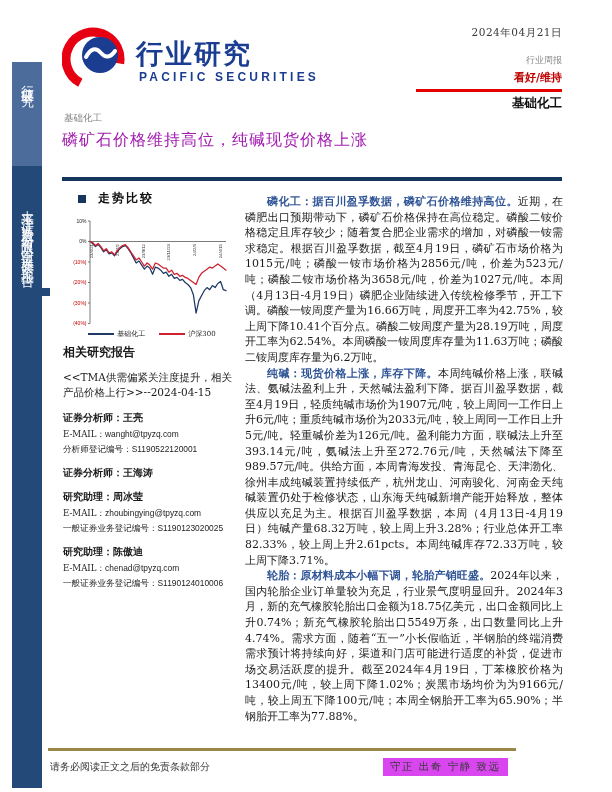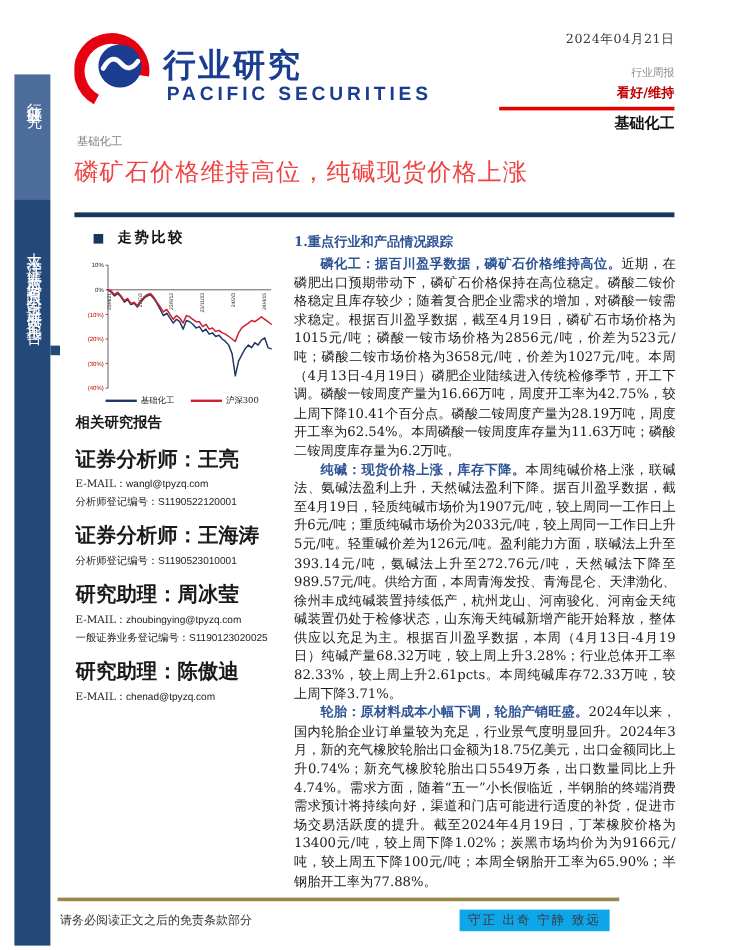--- a/index.html
+++ b/index.html
@@ -11,63 +11,63 @@
   .side-bottom{position:absolute;left:12px;top:166px;width:30px;height:622px;background:#234979;
             display:flex;justify-content:center;}
   .vtext{writing-mode:vertical-rl;text-orientation:upright;color:#fff;font-size:13px;}
   .side-top .vtext{padding-top:13px;letter-spacing:3px;}
   .side-bottom .vtext{padding-top:34px;letter-spacing:4px;}
   .side-marker{position:absolute;left:42px;top:288px;width:8px;height:8px;background:#234979;}
   
   .logo-svg{position:absolute;left:62px;top:24px;}
   .brand-cn{position:absolute;left:136px;top:36px;font-size:27px;font-weight:700;color:#1b3d91;
             letter-spacing:2px;font-family:"DejaVu Serif",serif;}
-  .brand-en{position:absolute;left:139px;top:70px;font-size:16px;font-weight:700;color:#1b3d91;
+  .brand-en{position:absolute;left:139px;top:70px;font-size:12px;font-weight:700;color:#1b3d91;
             letter-spacing:3.2px;font-family:"Liberation Sans",sans-serif;}
   .hdr-right{position:absolute;right:50px;top:26px;width:220px;text-align:right;}
   .hdr-date{font-size:10.5px;color:#3a3a3a;letter-spacing:.5px;}
   .hdr-type{font-size:9px;color:#8a8a8a;margin-top:14px;}
   .hdr-rating{font-size:11px;color:#c00000;font-weight:700;margin-top:3px;}
   .hdr-redline{width:146px;height:3px;background:#e60000;margin:4px 0 3px auto;}
   .hdr-industry{font-size:12.5px;font-weight:700;color:#111;}
   
   .eyebrow{position:absolute;left:64px;top:112px;font-size:9.5px;color:#808080;}
-  .doc-title{position:absolute;left:62px;top:130px;width:500px;font-size:20px;color:#ef4444;
+  .doc-title{position:absolute;left:62px;top:130px;width:500px;font-size:16px;color:#a21caf;
              letter-spacing:1px;}
   .navy-rule{position:absolute;left:62px;top:177px;width:500px;height:3.5px;background:#17365d;}
   
   .trend{position:absolute;left:63px;top:190px;width:178px;}
   .trend-hd{display:flex;align-items:center;gap:12px;padding-left:15px;}
   .sq{width:8px;height:8px;background:#17365d;}
   .trend-hd-label{font-size:12px;font-weight:700;color:#111;letter-spacing:2px;}
   .trend svg{margin-top:8px;display:block;}
   .legend{display:flex;justify-content:center;gap:14px;margin-top:2px;}
   .legend-item{display:flex;align-items:center;gap:3px;}
   .legend-line{width:26px;height:2px;}
   .legend-line.blue{background:#1f3864;}
   .legend-line.red{background:#cf2030;}
   .legend-label{font-size:7px;color:#222;}
   
   .leftcol{position:absolute;left:63px;top:344px;width:178px;}
   .rel-hd{font-size:12px;font-weight:700;margin-bottom:9px;}
   .rel-item{font-size:10.5px;line-height:14.5px;margin-bottom:12px;}
-  .an-head{font-size:17px;font-weight:700;margin-top:10px;margin-bottom:4px;}
+  .an-head{font-size:10px;font-weight:700;margin-top:10px;margin-bottom:4px;}
   .an-line{font-size:8.6px;color:#222;margin-bottom:3px;font-family:"DejaVu Serif",serif;}
   .an-line .latin{font-family:"Liberation Sans",sans-serif;font-size:8.4px;}
   
   .summary{position:absolute;left:245px;top:194px;width:318px;}
   .sum-hd{font-size:16px;font-weight:700;letter-spacing:2px;margin-bottom:20px;}
   .sec-title{font-size:11px;font-weight:700;color:#2f5496;margin-bottom:3px;}
   .para{font-size:11px;line-height:15.6px;text-align:justify;text-indent:2em;margin:0 0 0 0;}
   .para .lead{font-weight:700;color:#2f5496;}
   
   .gold-rule{position:absolute;left:48px;top:748px;width:468px;height:2.5px;background:#97884a;}
   .foot-left{position:absolute;left:50px;top:760px;font-size:10px;color:#333;}
   .foot-right{position:absolute;left:383px;top:758px;font-size:10.5px;color:#3a3a3a;
-              background:#0ea5e9;padding:2px 7px;letter-spacing:1.5px;}
+              background:#d946ef;padding:2px 7px;letter-spacing:1.5px;}
 </style>
 </head>
 <body>
 
 <div class="page">
 
   <div class="side-top">
     <span class="vtext">行业研究</span>
   </div>
   <div class="side-bottom">
@@ -131,43 +131,43 @@
       </div>
       <div class="legend-item">
         <span class="legend-line red"></span>
         <span class="legend-label">沪深300</span>
       </div>
     </div>
   </div>
 
   <div class="leftcol">
     <div class="rel-hd">相关研究报告</div>
+    <div class="rel-item">&lt;&lt;TMA供需偏紧关注度提升，相关产品价格上行&gt;&gt;--2024-04-15</div>
 
     <div>
       <div class="an-head"><span>证券分析师：</span><span>王亮</span></div>
-      <div class="an-line"><span>E-MAIL：</span><span class="latin">wangl@tpyzq.com</span></div>
+      <div class="an-line"><span>E-MAIL：</span><span class="latin">wanght@tpyzq.com</span></div>
       <div class="an-line"><span>分析师登记编号：</span><span class="latin">S1190522120001</span></div>
     </div>
     <div>
       <div class="an-head"><span>证券分析师：</span><span>王海涛</span></div>
-      <div class="an-line"><span>分析师登记编号：</span><span class="latin">S1190523010001</span></div>
     </div>
     <div>
       <div class="an-head"><span>研究助理：</span><span>周冰莹</span></div>
       <div class="an-line"><span>E-MAIL：</span><span class="latin">zhoubingying@tpyzq.com</span></div>
       <div class="an-line"><span>一般证券业务登记编号：</span><span class="latin">S1190123020025</span></div>
     </div>
     <div>
       <div class="an-head"><span>研究助理：</span><span>陈傲迪</span></div>
       <div class="an-line"><span>E-MAIL：</span><span class="latin">chenad@tpyzq.com</span></div>
+      <div class="an-line"><span>一般证券业务登记编号：</span><span class="latin">S1190124010006</span></div>
     </div>
   </div>
 
   <div class="summary">
-    <div class="sec-title">1.重点行业和产品情况跟踪</div>
     <p class="para"><span class="lead">磷化工：据百川盈孚数据，磷矿石价格维持高位。</span><span>近期，在磷肥出口预期带动下，磷矿石价格保持在高位稳定。磷酸二铵价格稳定且库存较少；随着复合肥企业需求的增加，对磷酸一铵需求稳定。根据百川盈孚数据，截至4月19日，磷矿石市场价格为1015元/吨；磷酸一铵市场价格为2856元/吨，价差为523元/吨；磷酸二铵市场价格为3658元/吨，价差为1027元/吨。本周（4月13日-4月19日）磷肥企业陆续进入传统检修季节，开工下调。磷酸一铵周度产量为16.66万吨，周度开工率为42.75%，较上周下降10.41个百分点。磷酸二铵周度产量为28.19万吨，周度开工率为62.54%。本周磷酸一铵周度库存量为11.63万吨；磷酸二铵周度库存量为6.2万吨。</span></p>
     <p class="para"><span class="lead">纯碱：现货价格上涨，库存下降。</span><span>本周纯碱价格上涨，联碱法、氨碱法盈利上升，天然碱法盈利下降。据百川盈孚数据，截至4月19日，轻质纯碱市场价为1907元/吨，较上周同一工作日上升6元/吨；重质纯碱市场价为2033元/吨，较上周同一工作日上升5元/吨。轻重碱价差为126元/吨。盈利能力方面，联碱法上升至393.14元/吨，氨碱法上升至272.76元/吨，天然碱法下降至989.57元/吨。供给方面，本周青海发投、青海昆仑、天津渤化、徐州丰成纯碱装置持续低产，杭州龙山、河南骏化、河南金天纯碱装置仍处于检修状态，山东海天纯碱新增产能开始释放，整体供应以充足为主。根据百川盈孚数据，本周（4月13日-4月19日）纯碱产量68.32万吨，较上周上升3.28%；行业总体开工率82.33%，较上周上升2.61pcts。本周纯碱库存72.33万吨，较上周下降3.71%。</span></p>
     <p class="para"><span class="lead">轮胎：原材料成本小幅下调，轮胎产销旺盛。</span><span>2024年以来，国内轮胎企业订单量较为充足，行业景气度明显回升。2024年3月，新的充气橡胶轮胎出口金额为18.75亿美元，出口金额同比上升0.74%；新充气橡胶轮胎出口5549万条，出口数量同比上升4.74%。需求方面，随着“五一”小长假临近，半钢胎的终端消费需求预计将持续向好，渠道和门店可能进行适度的补货，促进市场交易活跃度的提升。截至2024年4月19日，丁苯橡胶价格为13400元/吨，较上周下降1.02%；炭黑市场均价为为9166元/吨，较上周五下降100元/吨；本周全钢胎开工率为65.90%；半钢胎开工率为77.88%。</span></p>
   </div>
 
   <div class="gold-rule"></div>
   <div class="foot-left">请务必阅读正文之后的免责条款部分</div>
   <div class="foot-right">守正 出奇 宁静 致远</div>
 
 </div>

